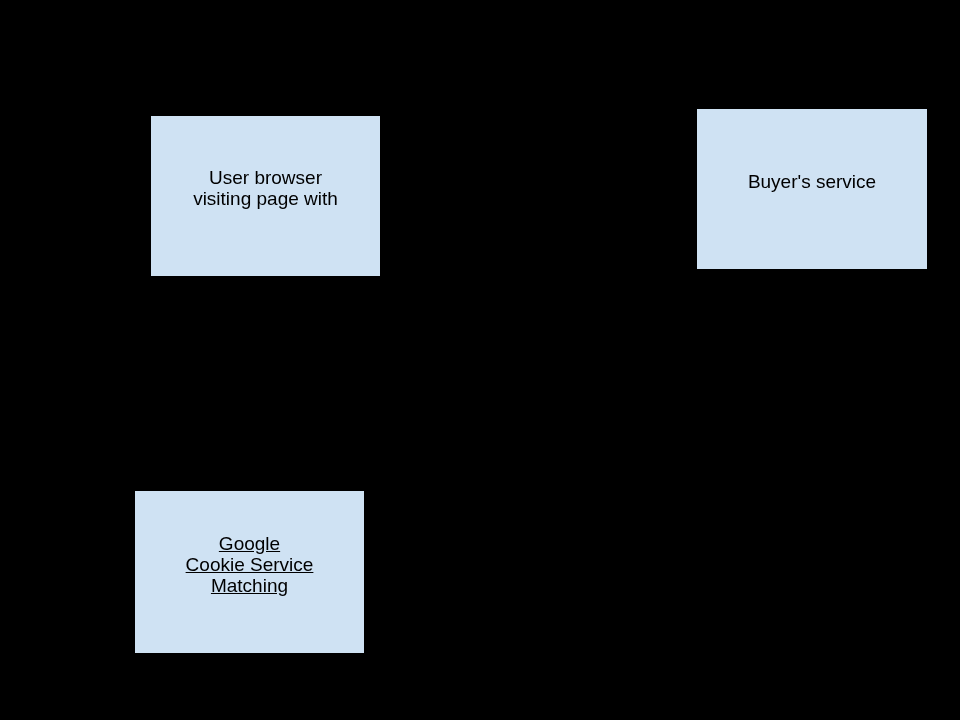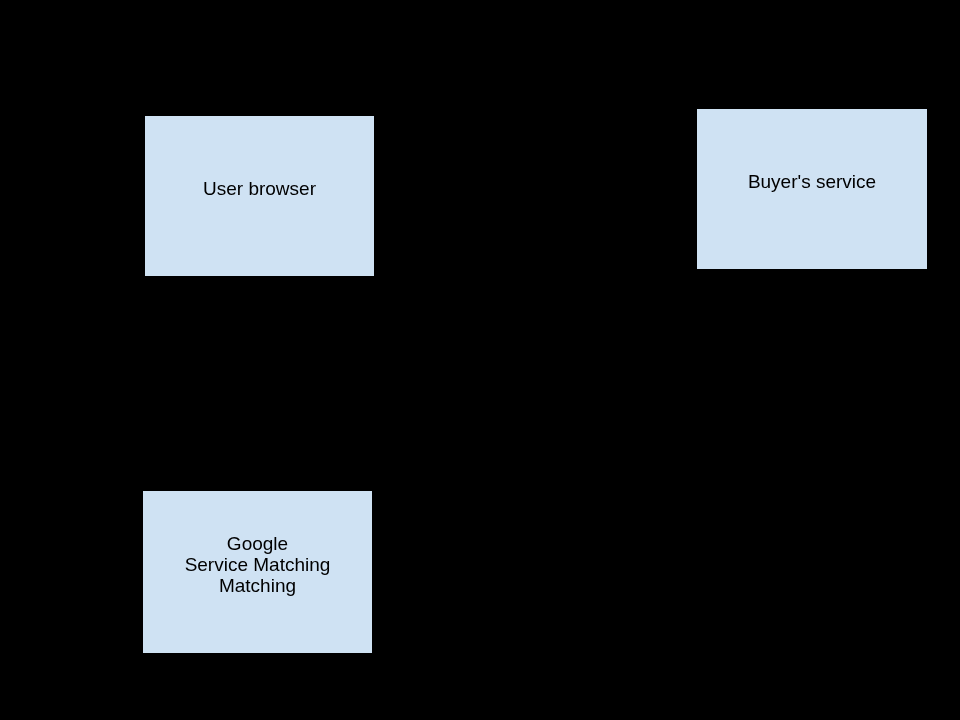--- a/index.html
+++ b/index.html
@@ -33,44 +33,45 @@
     padding-bottom: 16px;
   }
   .node .line {
     font-size: 19px;
     line-height: 21px;
     color: var(--node-text, #000000);
     text-align: center;
     white-space: nowrap;
   }
   #node-user-browser {
-    left: 144px; top: 115px;
+    left: 150px; top: 115px;
     width: 231px; height: 162px;
   }
   #node-buyers-service {
     left: 696px; top: 108px;
     width: 232px; height: 162px;
   }
   #node-google-cookie-matching {
-    left: 142px; top: 490px;
-    width: 231px; height: 164px;
+    left: 134px; top: 490px;
+    width: 231px; height: 164px; text-decoration: underline;
   }
 </style>
 </head>
 <body>
 
 <div class="canvas">
 
   <div class="node" id="node-user-browser">
     <div class="line">User browser</div>
+    <div class="line">visiting page with</div>
   </div>
 
   <div class="node" id="node-buyers-service">
     <div class="line">Buyer's service</div>
   </div>
 
   <div class="node" id="node-google-cookie-matching">
     <div class="line">Google</div>
-    <div class="line">Service Matching</div>
+    <div class="line">Cookie Service</div>
     <div class="line">Matching</div>
   </div>
 
 </div>
 
 </body></html>

